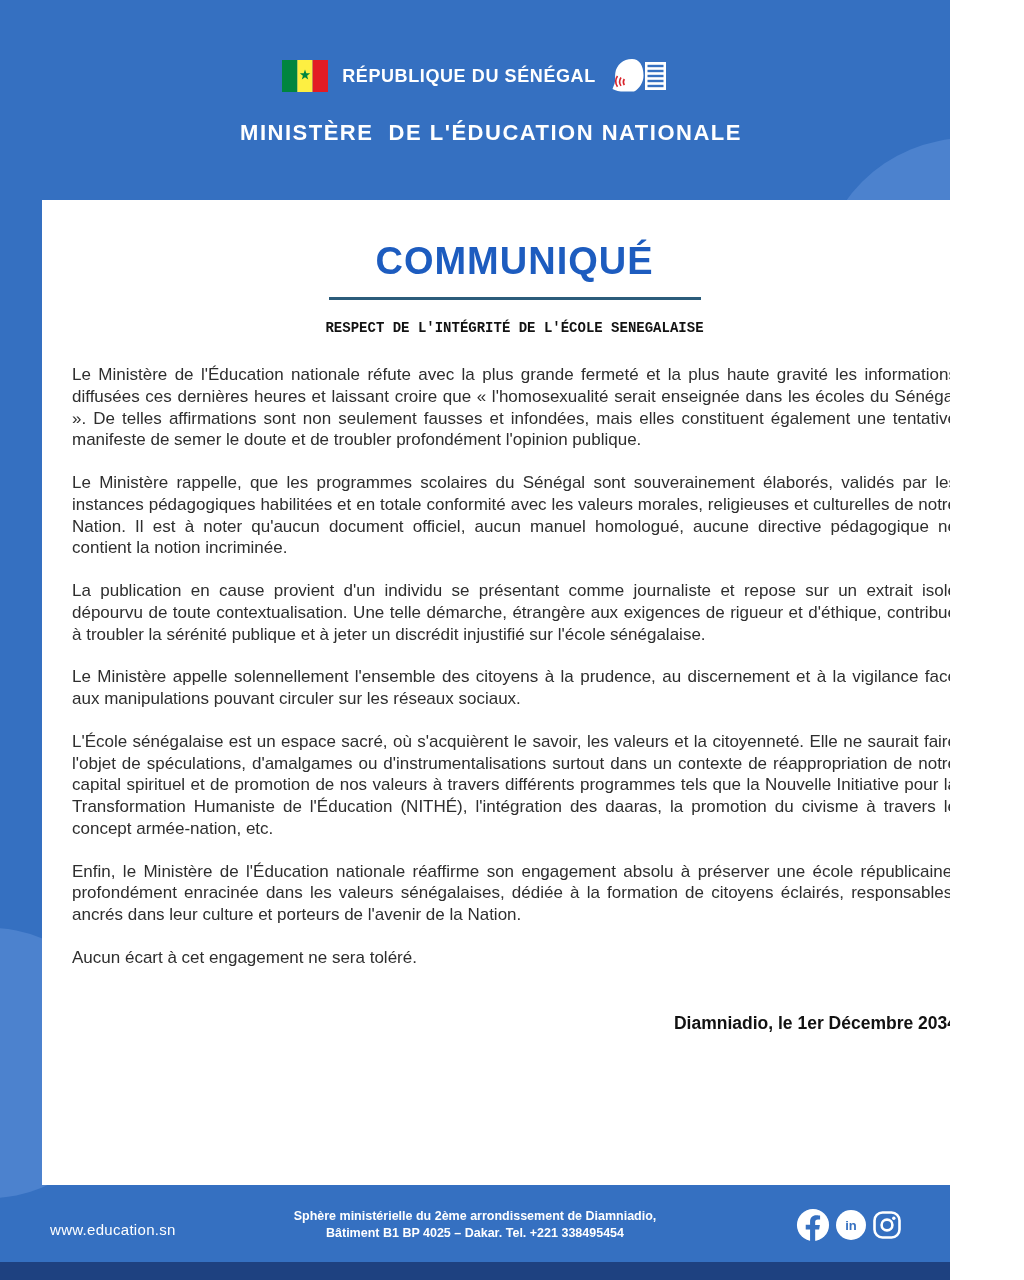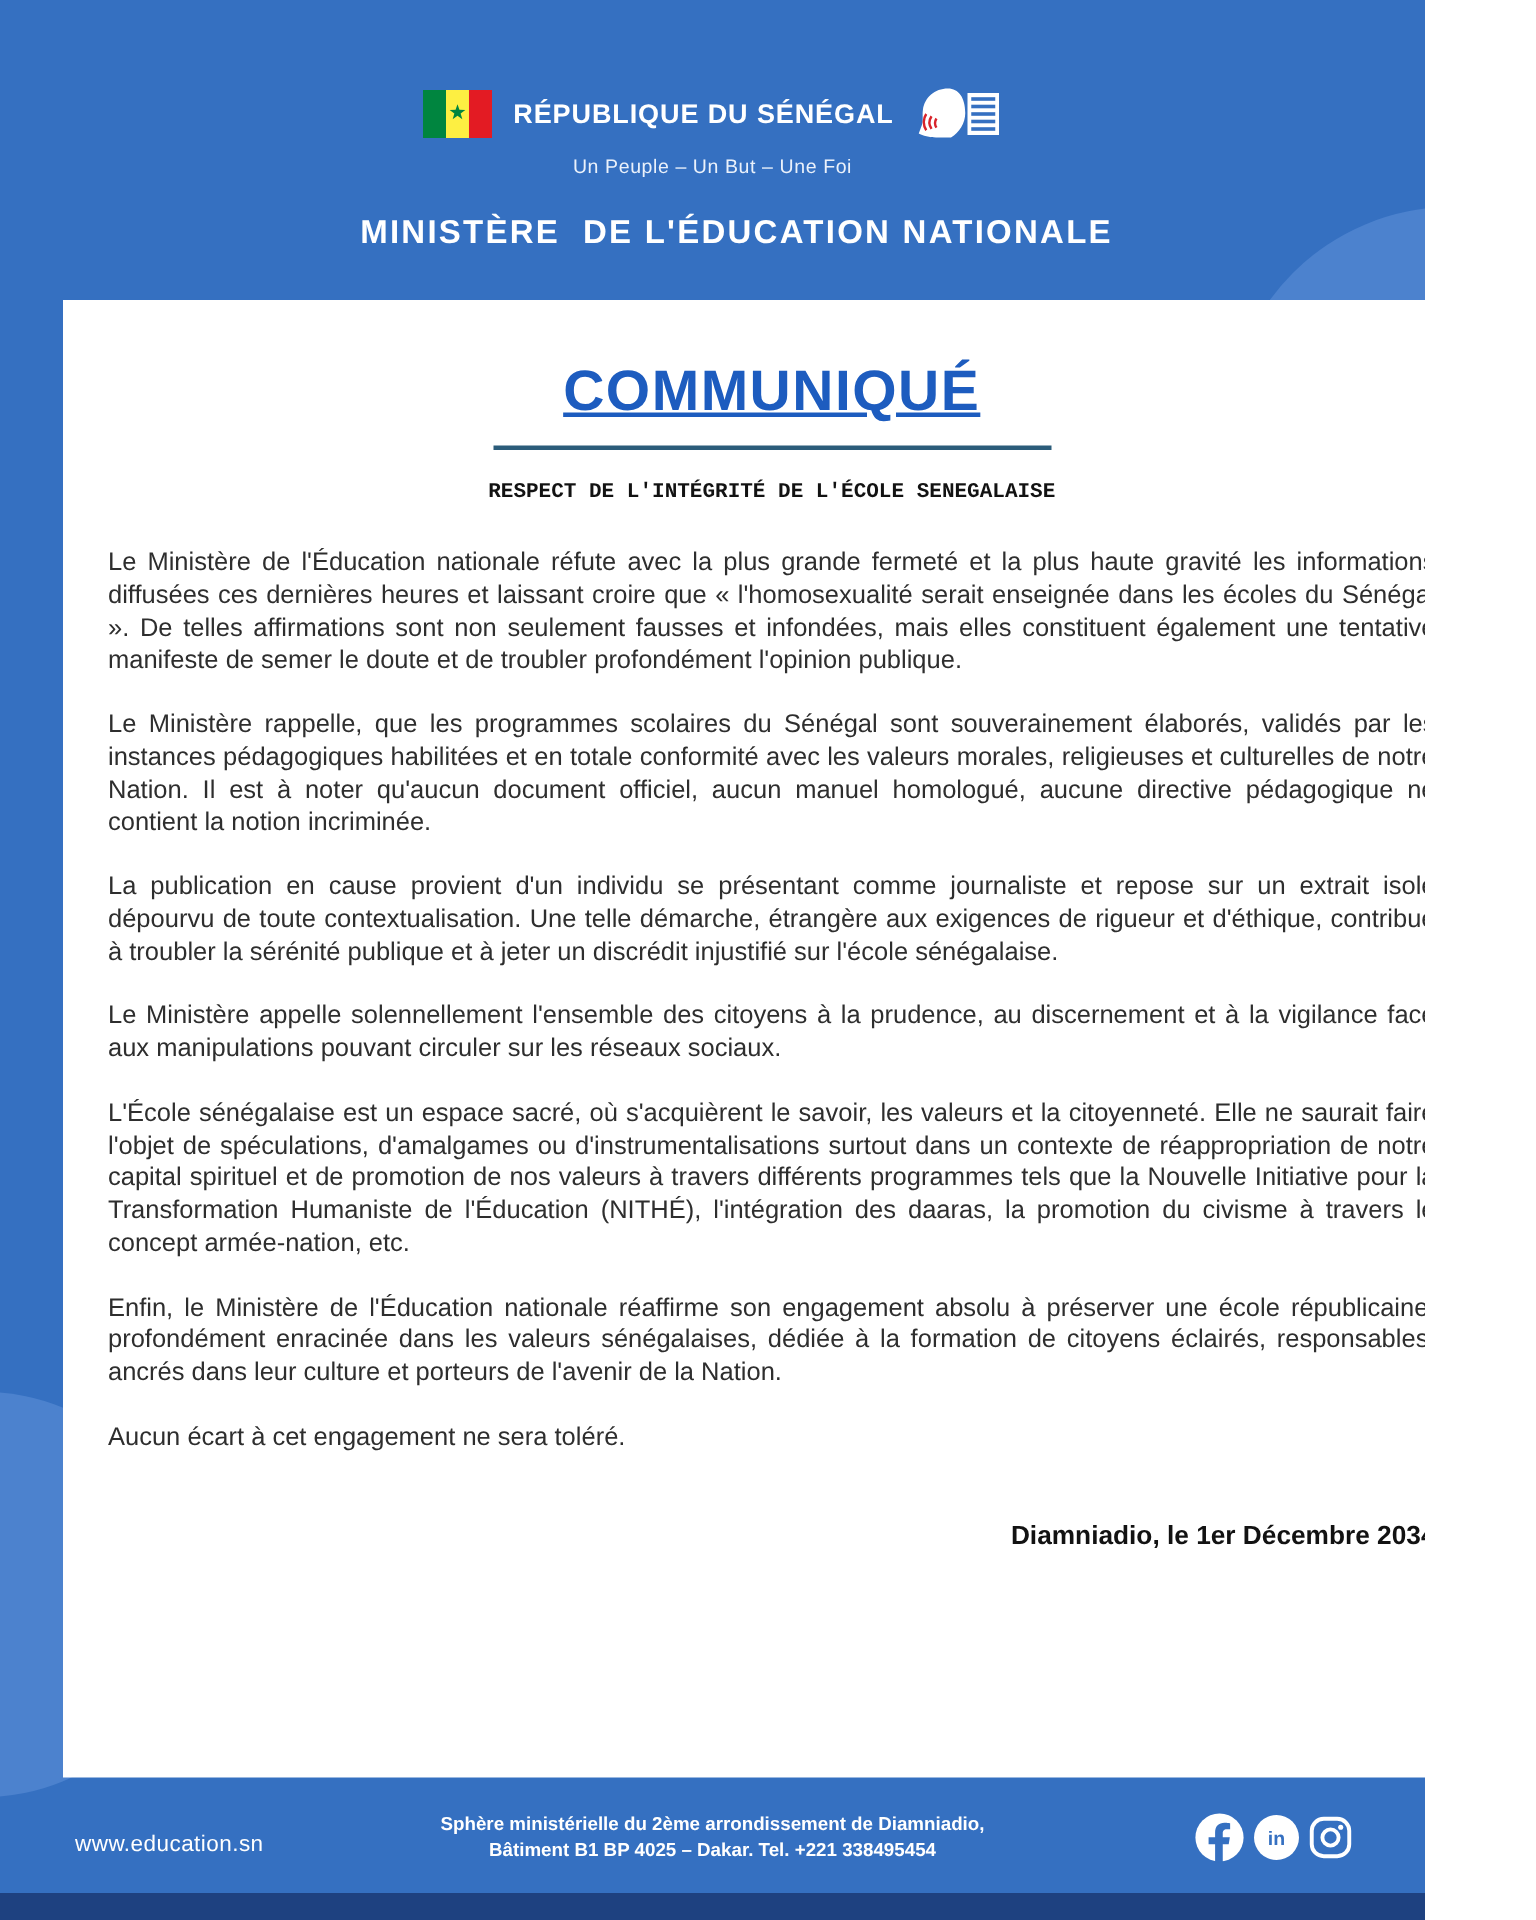--- a/index.html
+++ b/index.html
@@ -65,21 +65,20 @@
     height: 985px;
     background: #ffffff;
     padding: 40px 30px 0 30px;
   }
   .communique-title {
     text-align: center;
     color: #1d5cbf;
     font-size: 38px;
     font-weight: 800;
     letter-spacing: 1px;
-    text-decoration: underline;
   }
   .title-underline {
     width: 372px;
     height: 3px;
     background: #2b5c7a;
     margin: 14px auto 0 auto;
   }
   .subject {
     text-align: center;
     font-size: 14px;
@@ -177,21 +176,20 @@
           <g stroke="#3570c1" stroke-width="2.4">
             <line x1="37.5" y1="10" x2="53.5" y2="10"></line>
             <line x1="37.5" y1="15" x2="53.5" y2="15"></line>
             <line x1="37.5" y1="20" x2="53.5" y2="20"></line>
             <line x1="37.5" y1="25" x2="53.5" y2="25"></line>
             <line x1="37.5" y1="30" x2="53.5" y2="30"></line>
           </g>
         </svg>
       </span>
     </div>
-    <div class="motto">Un Peuple – Un But – Une Foi</div>
     <div class="ministry">MINISTÈRE  DE L'ÉDUCATION NATIONALE</div>
   </div>
 
   <div class="card">
     <div class="communique-title">COMMUNIQUÉ</div>
     <div class="title-underline"></div>
     <div class="subject">RESPECT DE L'INTÉGRITÉ DE L'ÉCOLE SENEGALAISE</div>
 
     <div class="body-text">
       <p>Le Ministère de l'Éducation nationale réfute avec la plus grande fermeté et la plus haute gravité les informations diffusées ces dernières heures et laissant croire que « l'homosexualité serait enseignée dans les écoles du Sénégal ». De telles affirmations sont non seulement fausses et infondées, mais elles constituent également une tentative manifeste de semer le doute et de troubler profondément l'opinion publique.</p>

